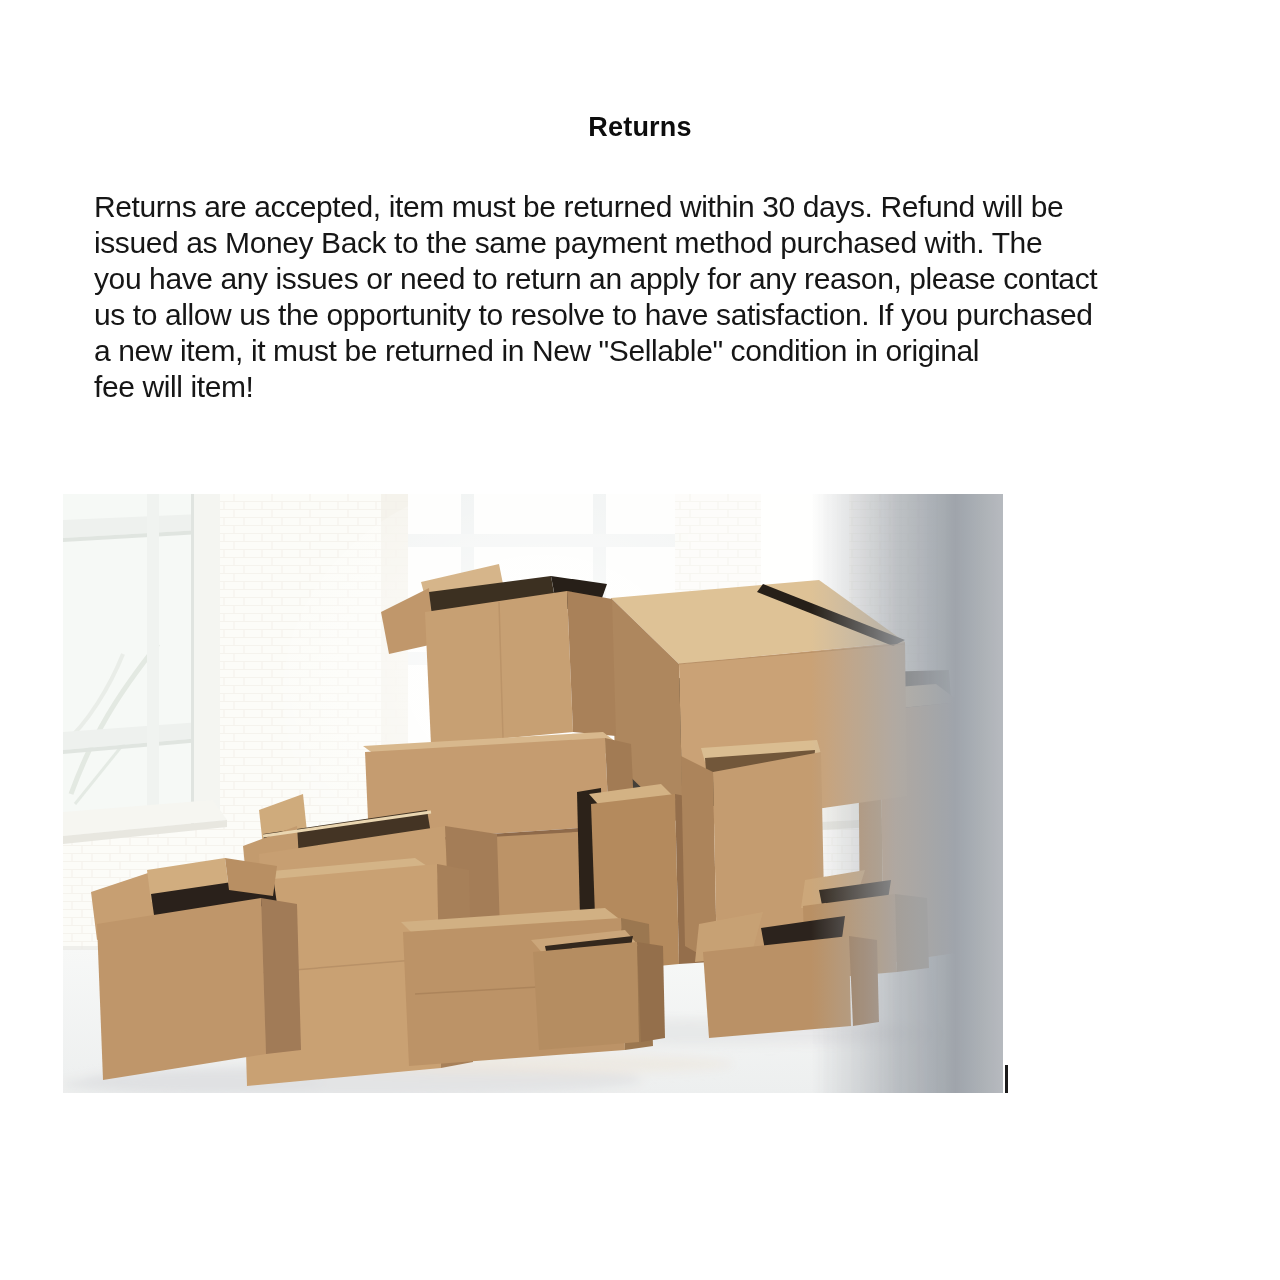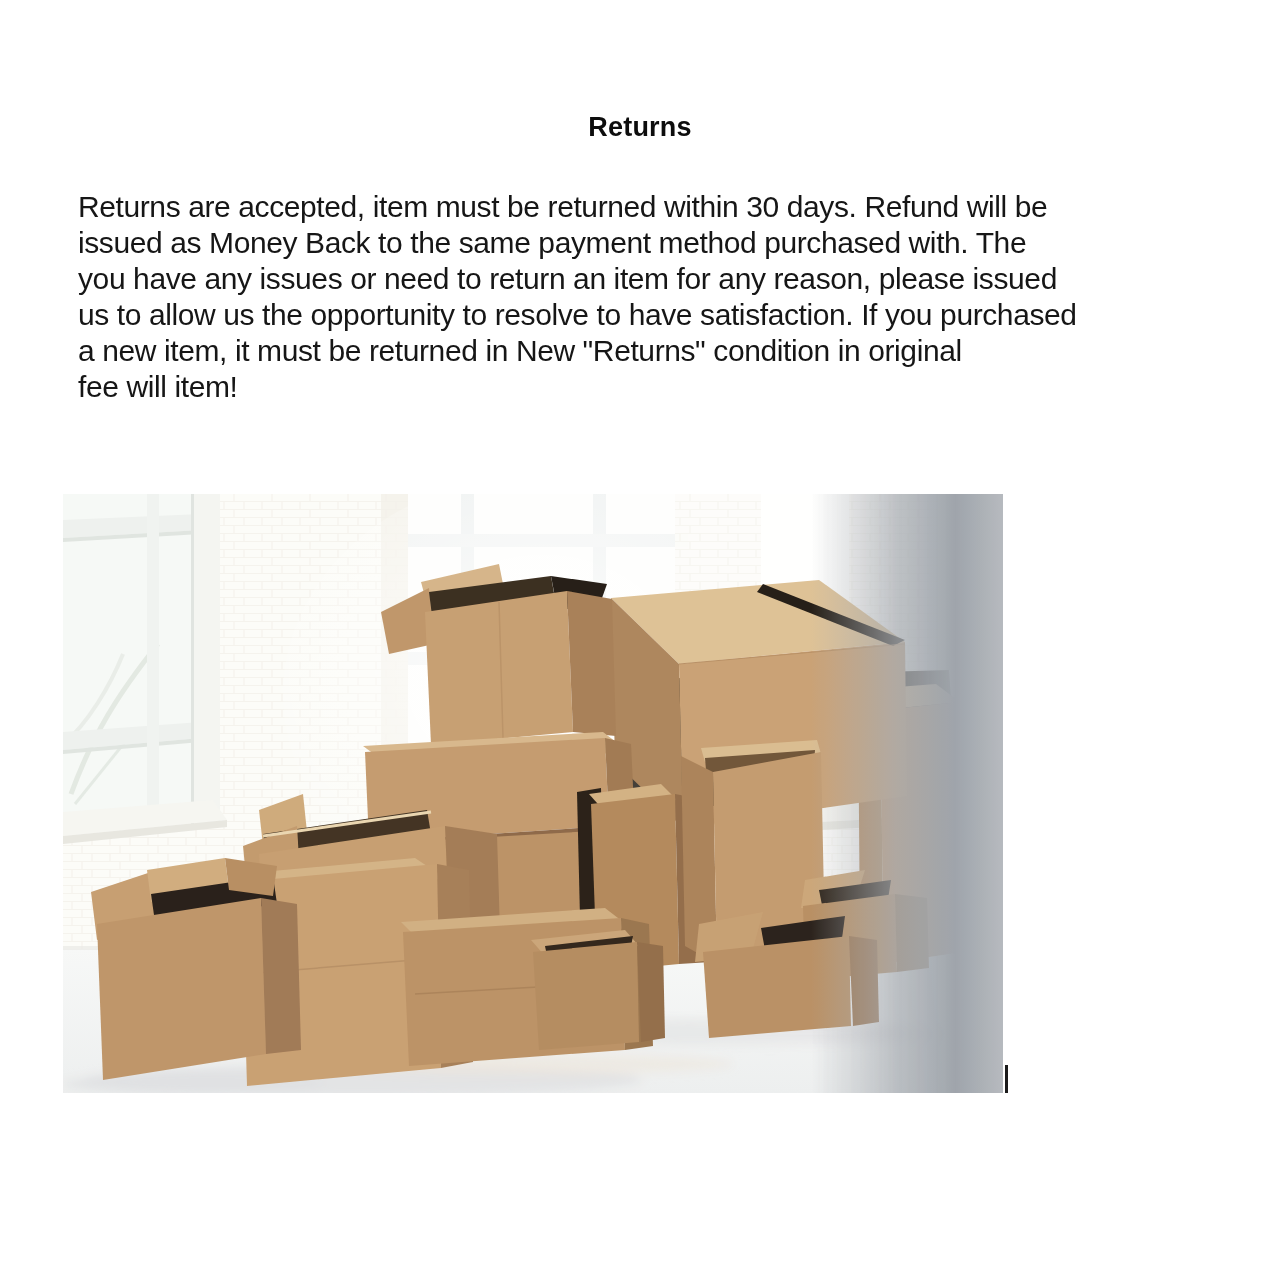--- a/index.html
+++ b/index.html
@@ -30,21 +30,21 @@
   .policy {
     position: absolute;
     top: 189px;
     left: 78px;
     width: 1140px;
     font-size: 30px;
     line-height: 36px;
     letter-spacing: -0.4px;
     color: #161616;
   }
-  .policy .line { white-space: nowrap; }
+  .policy .line { white-space: nowrap; margin-left: 16px; }
   .photo {
     position: absolute;
     left: 63px;
     top: 494px;
     width: 940px;
     height: 599px;
     margin: 0;
   }
   .photo svg { display: block; width: 940px; height: 599px; }
   .cursor {
@@ -59,23 +59,23 @@
 </head>
 <body>
 
 <div class="page">
 
   <div class="title">Returns</div>
 
   <div class="policy">
     <div class="line">Returns are accepted, item must be returned within 30 days. Refund will be</div>
     <div class="line">issued as Money Back to the same payment method purchased with. The</div>
-    <div class="line">you have any issues or need to return an item for any reason, please issued</div>
+    <div class="line">you have any issues or need to return an apply for any reason, please contact</div>
     <div class="line">us to allow us the opportunity to resolve to have satisfaction. If you purchased</div>
-    <div class="line">a new item, it must be returned in New "Returns" condition in original</div>
+    <div class="line">a new item, it must be returned in New "Sellable" condition in original</div>
     <div class="line">fee will item!</div>
   </div>
 
   <figure class="photo" aria-label="Photo of a pile of cardboard moving boxes stacked in a bright white room with windows">
     <svg viewBox="0 0 940 599" xmlns="http://www.w3.org/2000/svg">
       <defs>
         <linearGradient id="gFloor" x1="0" y1="0" x2="0" y2="1">
           <stop offset="0" stop-color="#f7f8f8"></stop>
             <stop offset="1" stop-color="#edeff0"></stop>
         </linearGradient>

